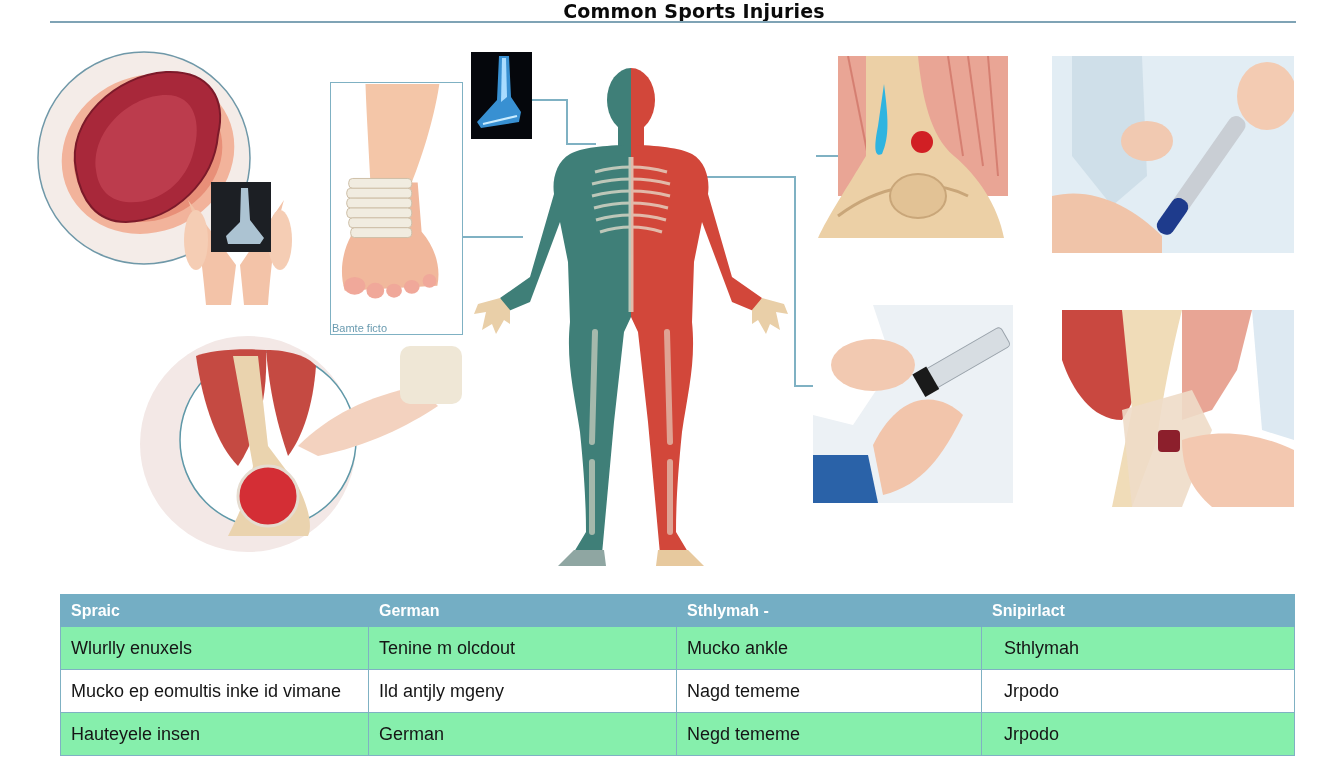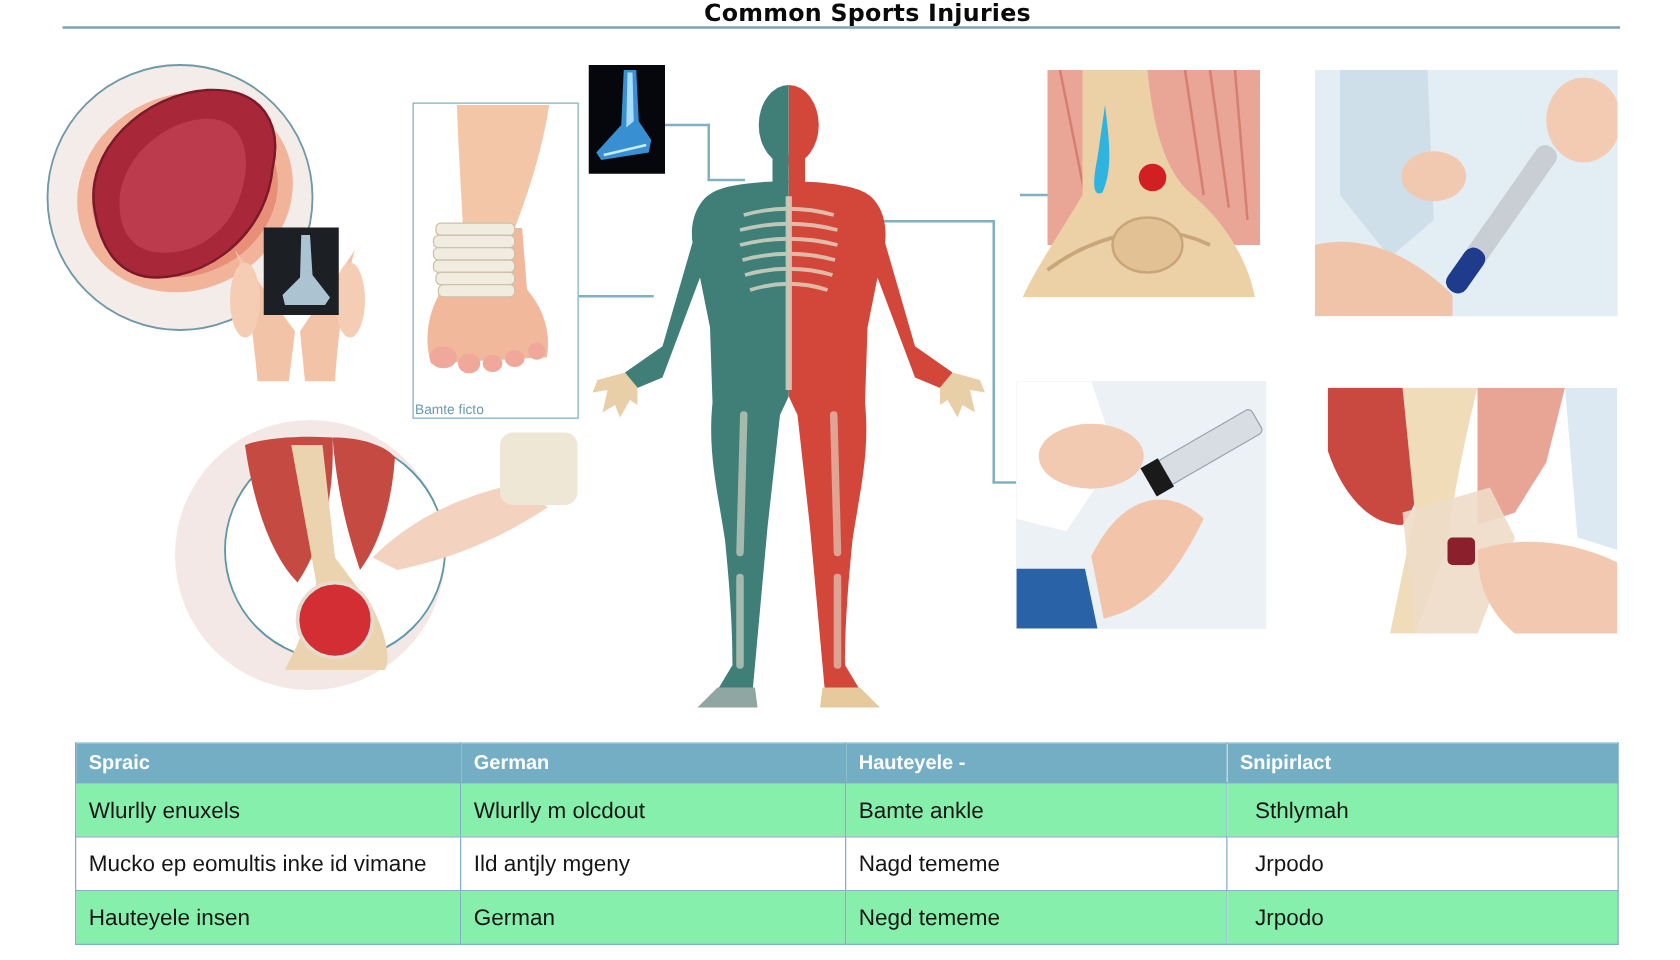--- a/index.html
+++ b/index.html
@@ -227,29 +227,29 @@
   <colgroup>
     <col style="width:308px">
       <col style="width:308px">
       <col style="width:305px">
       <col style="width:313px">
   </colgroup>
   <thead>
     <tr>
       <th>Spraic</th>
       <th>German</th>
-      <th>Hauteyele -</th>
+      <th>Sthlymah -</th>
       <th>Snipirlact</th>
     </tr>
   </thead>
   <tbody>
     <tr class="odd">
       <td>Wlurlly enuxels</td>
-      <td>Wlurlly m olcdout</td>
-      <td>Bamte ankle</td>
+      <td>Tenine m olcdout</td>
+      <td>Mucko ankle</td>
       <td class="indent">Sthlymah</td>
     </tr>
     <tr class="even">
       <td>Mucko ep eomultis inke id vimane</td>
       <td>Ild antjly mgeny</td>
       <td>Nagd tememe</td>
       <td class="indent">Jrpodo</td>
     </tr>
     <tr class="odd">
       <td>Hauteyele insen</td>

